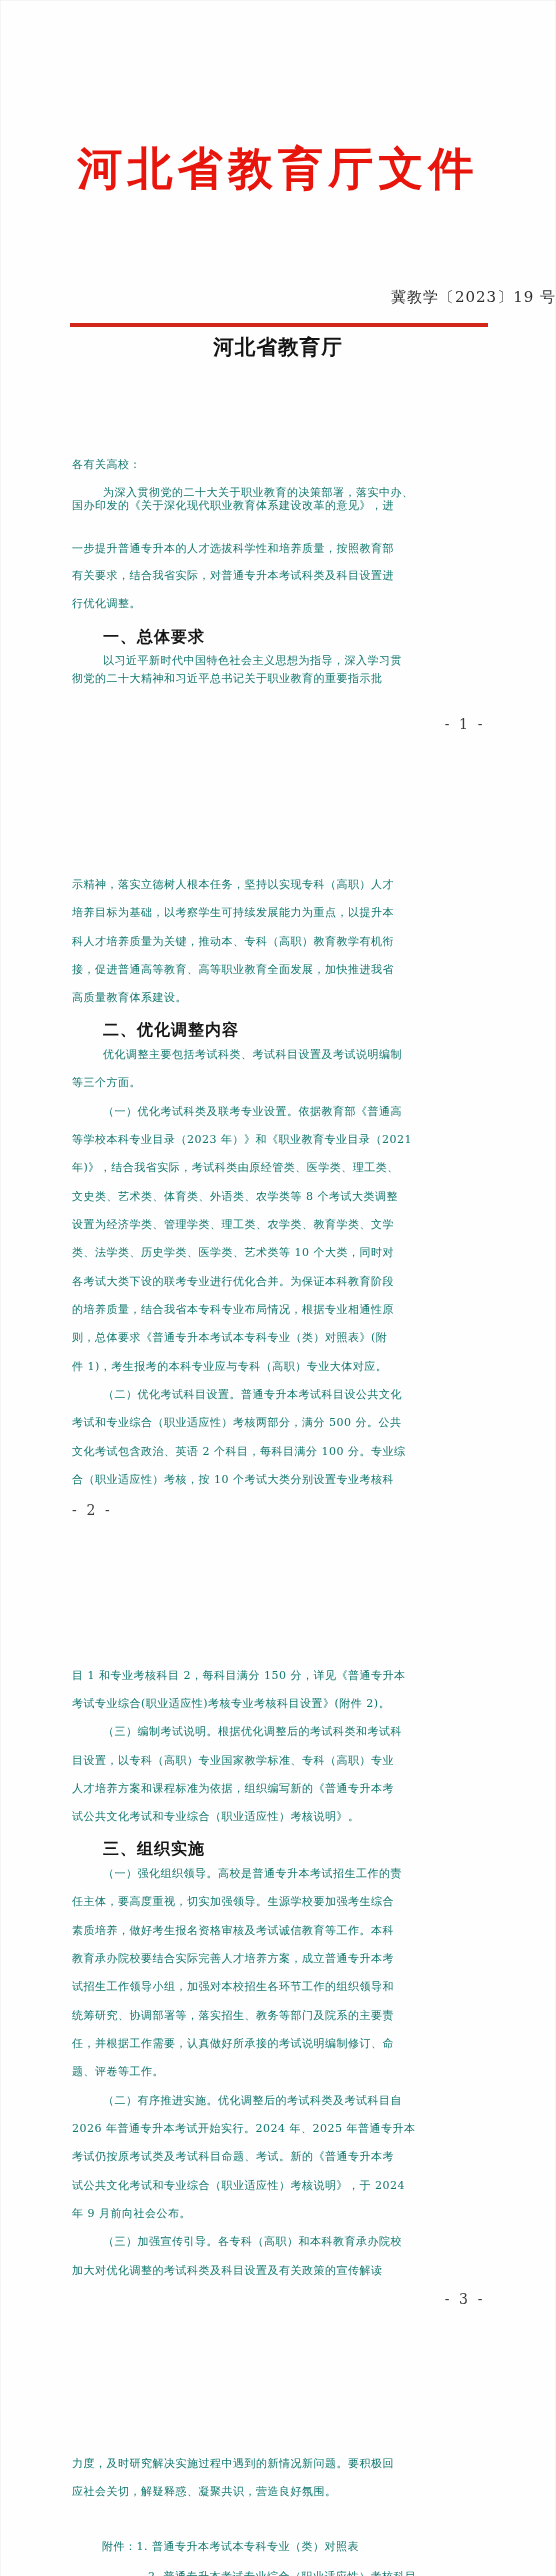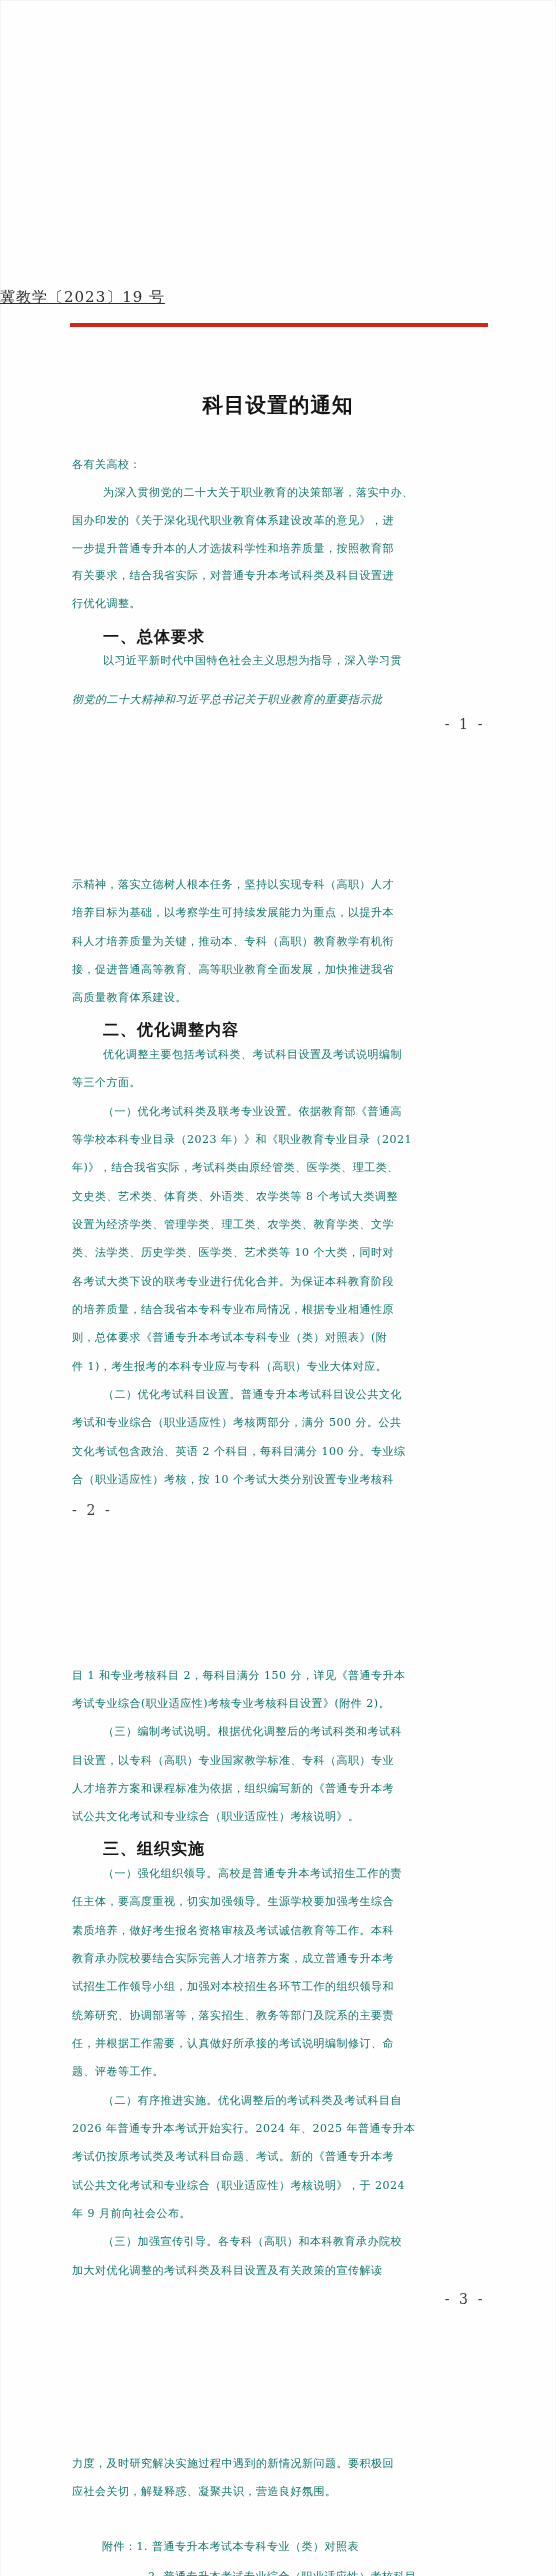--- a/index.html
+++ b/index.html
@@ -17,25 +17,24 @@
     text-align:center;
     color:var(--header-red,#e8150d);
     font-family:"DejaVu Serif",serif;
     font-weight:bold;
     font-size:45px;line-height:1.2;
     letter-spacing:5.2px;
     white-space:nowrap;
   }
   .doc-number{
     position:absolute;top:290px;left:0;width:100%;
-    text-align:left;
+    text-align:right;
     color:#2d2d2d;
     font-size:15px;line-height:1;
     letter-spacing:1px;
-    text-decoration:underline;
   }
   .red-rule{
     position:absolute;top:323px;left:70px;
     width:418px;height:3.6px;
     background:var(--rule-red,#d3261b);
   }
   .title-line{
     position:absolute;left:0;width:100%;
     text-align:center;
     color:#141414;
@@ -66,37 +65,38 @@
   .ln.mk{
     font-size:14px;color:#3c3c3c;letter-spacing:2.6px;
   }
   .ln.mk.right{left:auto;right:71px;}
 </style>
 </head>
 <body>
 
 <div id="canvas">
 
+  <div class="org-title">河北省教育厅文件</div>
 
   <div class="doc-number">冀教学〔2023〕19 号</div>
 
   <div class="red-rule"></div>
 
-  <div id="title3" class="title-line">科目设置的通知</div>
+  <div id="title1" class="title-line">河北省教育厅</div>
 
   <div id="lines">
       <div class="ln" style="top: 459px;">各有关高校：</div>
       <div class="ln indent" style="top: 487px;">为深入贯彻党的二十大关于职业教育的决策部署，落实中办、</div>
-      <div class="ln" style="top: 515px; text-align: center;">国办印发的《关于深化现代职业教育体系建设改革的意见》，进</div>
+      <div class="ln" style="top: 500px; text-align: center;">国办印发的《关于深化现代职业教育体系建设改革的意见》，进</div>
       <div class="ln" style="top: 543px;">一步提升普通专升本的人才选拔科学性和培养质量，按照教育部</div>
       <div class="ln" style="top: 570px;">有关要求，结合我省实际，对普通专升本考试科类及科目设置进</div>
       <div class="ln" style="top: 598px; text-align: center;">行优化调整。</div>
       <div class="ln hd" style="top: 628px;">一、总体要求</div>
       <div class="ln indent" style="top: 655px;">以习近平新时代中国特色社会主义思想为指导，深入学习贯</div>
-      <div class="ln" style="top: 694px; font-style: italic;">彻党的二十大精神和习近平总书记关于职业教育的重要指示批</div>
+      <div class="ln" style="top: 673px;">彻党的二十大精神和习近平总书记关于职业教育的重要指示批</div>
       <div class="ln mk right" style="top: 716px;">- 1 -</div>
       <div class="ln" style="top: 879px;">示精神，落实立德树人根本任务，坚持以实现专科（高职）人才</div>
       <div class="ln" style="top: 907px;">培养目标为基础，以考察学生可持续发展能力为重点，以提升本</div>
       <div class="ln" style="top: 936px;">科人才培养质量为关键，推动本、专科（高职）教育教学有机衔</div>
       <div class="ln" style="top: 964px;">接，促进普通高等教育、高等职业教育全面发展，加快推进我省</div>
       <div class="ln" style="top: 992px;">高质量教育体系建设。</div>
       <div class="ln hd" style="top: 1021px;">二、优化调整内容</div>
       <div class="ln indent" style="top: 1049px;">优化调整主要包括考试科类、考试科目设置及考试说明编制</div>
       <div class="ln" style="top: 1077px;">等三个方面。</div>
       <div class="ln indent" style="top: 1106px;">（一）优化考试科类及联考专业设置。依据教育部《普通高</div>

